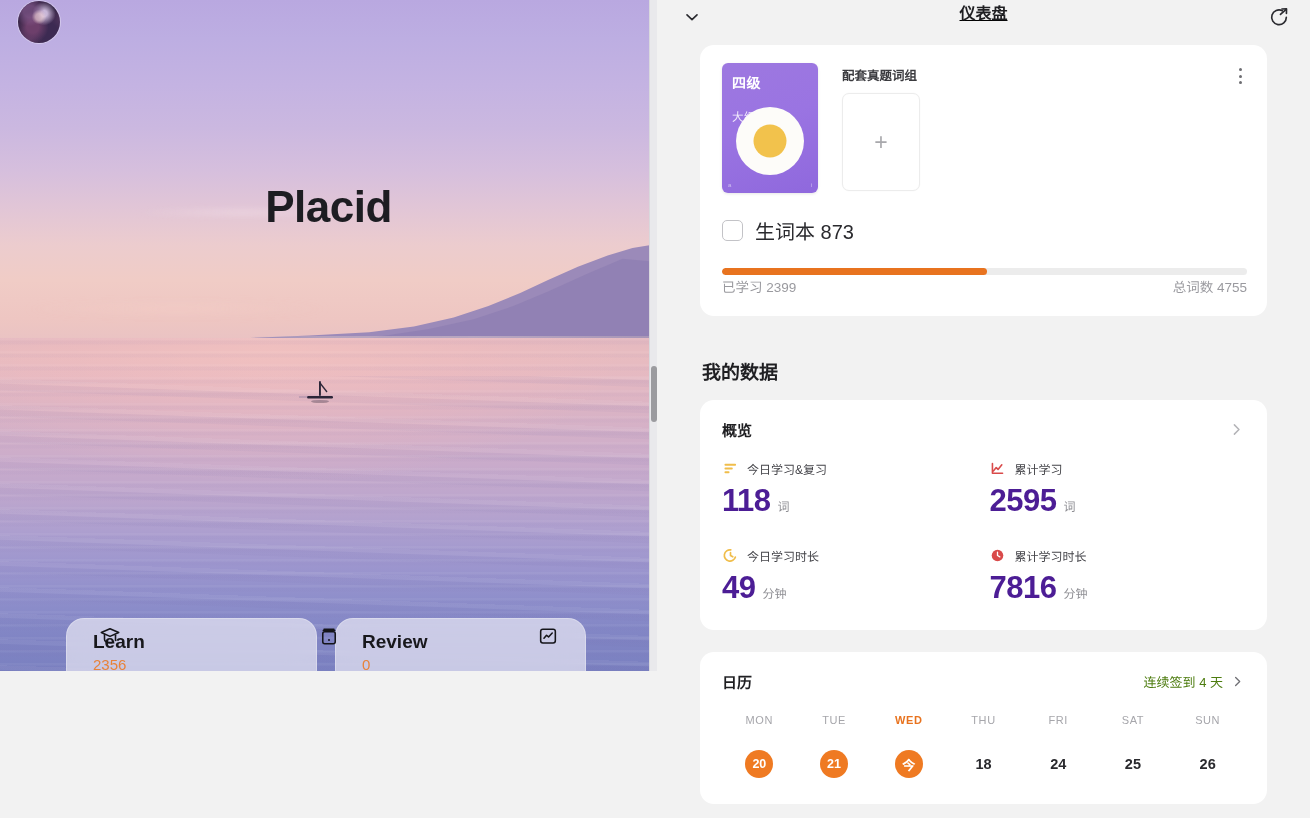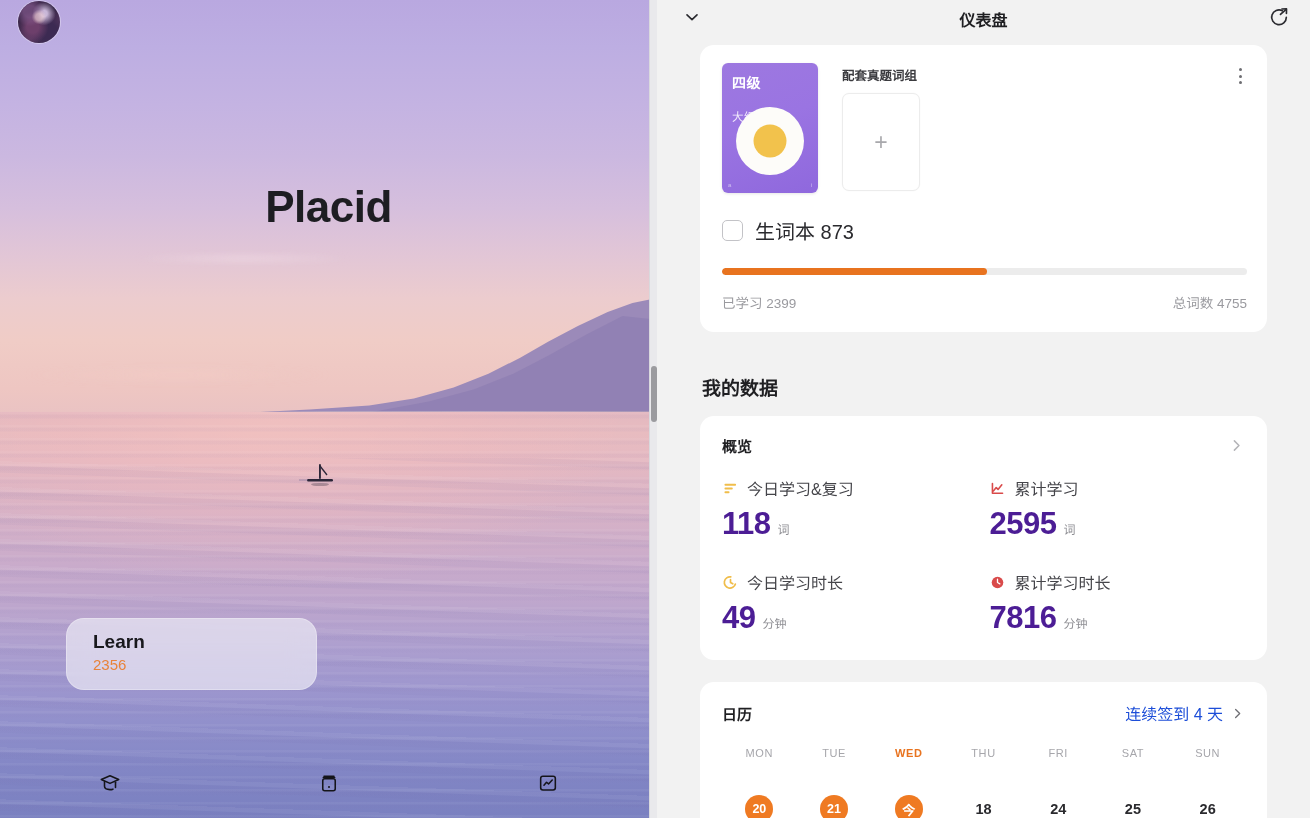--- a/index.html
+++ b/index.html
@@ -8,21 +8,21 @@
     width:1310px; height:818px;
     overflow:hidden;
     font-family:"Liberation Sans","DejaVu Sans",sans-serif;
     background:#f2f2f2;
   }
   .app { position:relative; width:1310px; height:818px; display:flex; }
 
   
   .left-pane {
     position:relative;
-    width:657px; height:818px;
+    width:657px; height:671px;
     overflow:hidden;
     flex:0 0 657px;
   }
   
   .photo { position:absolute; inset:0; }
   .sky {
     position:absolute; left:0; right:0; top:0; height:58%;
     background:linear-gradient(180deg,
       #b9a8e0 0%,
       #bdaee2 10%,
@@ -172,21 +172,21 @@
 
   
   .right-pane {
     position:relative;
     flex:1 1 auto; height:818px;
     background:#f2f2f2;
     overflow:hidden;
   }
   .rp-header {
     position:relative; height:37px;
-    display:flex; align-items:center; justify-content:center;
+    display:flex; justify-content:center;text-decoration:underline;
   }
   .rp-title { font-size:16px; font-weight:700; color:#1f1f22; }
   .hdr-icon {
     position:absolute; top:50%; transform:translateY(-50%);
     width:30px; height:30px; display:flex; align-items:center; justify-content:center;
     cursor:pointer;
   }
   .hdr-icon.left { left:20px; }
   .hdr-icon.right { right:16px; }
 
@@ -249,21 +249,21 @@
 
   .progress-wrap { margin-top:23px; }
   .progress-track {
     height:7px; border-radius:4px; background:#ececec; overflow:hidden;
   }
   .progress-fill {
     height:100%; border-radius:4px; background:#e8731f;
   }
   .progress-labels {
     display:flex; justify-content:space-between;
-    margin-top:17px; font-size:13.5px; color:#9a9a9f;
+    margin-top:1px; font-size:13.5px; color:#9a9a9f;
   }
 
   
   .section-title {
     font-size:19px; font-weight:700; color:#1f1f22;
     margin:41px 0 16px 2px;
   }
 
   
   .ov-card { padding:19px 22px 24px 22px; }
@@ -273,39 +273,39 @@
   }
   .ov-head-title { font-size:15px; font-weight:700; color:#1f1f22; }
   .chev { color:#b4b4b8; display:flex; }
 
   .stat-grid {
     display:grid; grid-template-columns:1fr 1fr;
     row-gap:28px; column-gap:12px; margin-top:20px;
   }
   .stat-label-row { display:flex; align-items:center; gap:9px; }
   .stat-icon { width:16px; height:16px; display:flex; align-items:center; justify-content:center; }
-  .stat-name { font-size:16px; color:#45454a; font-weight:400; }
+  .stat-name { font-size:12px; color:#45454a; font-weight:400; }
   .stat-value-row { display:flex; align-items:baseline; gap:7px; margin-top:6px; }
   .stat-num { font-size:31px; font-weight:700; color:#4c1d95; letter-spacing:-.5px; }
   .stat-unit { font-size:12px; color:#8e8e93; }
 
   
   .cal-card { padding:19px 22px 26px 22px; margin-top:22px; }
   .cal-head { display:flex; align-items:center; justify-content:space-between; }
   .cal-title { font-size:15px; font-weight:700; color:#1f1f22; }
   .cal-streak-wrap { display:flex; align-items:center; gap:7px; cursor:pointer; }
-  .cal-streak { font-size:16px; color:#1d4ed8; }
+  .cal-streak { font-size:13px; color:#4d7c0f; }
 
   .week-grid {
     display:grid; grid-template-columns:repeat(7,1fr);
     margin-top:22px; text-align:center;
   }
   .wk-name { font-size:11px; letter-spacing:.6px; color:#a6a6ab; font-weight:400; }
   .wk-name.today { color:#e8731f; font-weight:700; }
-  .wk-cell { margin-top:14px; display:flex; align-items:center; justify-content:center; }
+  .wk-cell { margin-top:2px; display:flex; align-items:center; justify-content:center; }
   .wk-day {
     font-size:14.5px; font-weight:700; color:#2a2a2e;
     width:28px; height:28px; display:flex; align-items:center; justify-content:center;
     cursor:pointer;
   }
   .wk-day.marked {
     background:#ef7a22; color:#fff; border-radius:50%; font-size:12.5px;
   }
   .wk-day.today-mark {
     background:#ef7a22; color:#fff; border-radius:50%; font-size:13px;
@@ -345,20 +345,24 @@
 
     <div class="avatar"></div>
 
     <div class="app-title">Placid</div>
 
     <div class="action-row">
       <div class="glass-card">
         <div class="gc-title">Learn</div>
         <div class="gc-count">2356</div>
       </div>
+      <div class="glass-card">
+        <div class="gc-title">Review</div>
+        <div class="gc-count">0</div>
+      </div>
     </div>
 
     <div class="bottom-nav">
       <div class="nav-btn">
         <span>
           <svg width="22" height="22" viewBox="0 0 24 24" fill="none" stroke="#15151a" stroke-width="1.7" stroke-linecap="round" stroke-linejoin="round">
             <path d="M12 4 L21.5 8.2 L12 12.4 L2.5 8.2 Z"></path>
             <path d="M6 10.4 v5.2 c0 2.2 2.8 3.6 6 3.6 c1.2 0 2.3-.2 3.2-.5"></path>
             <path d="M18 11.2 v5.6"></path>
           </svg>

